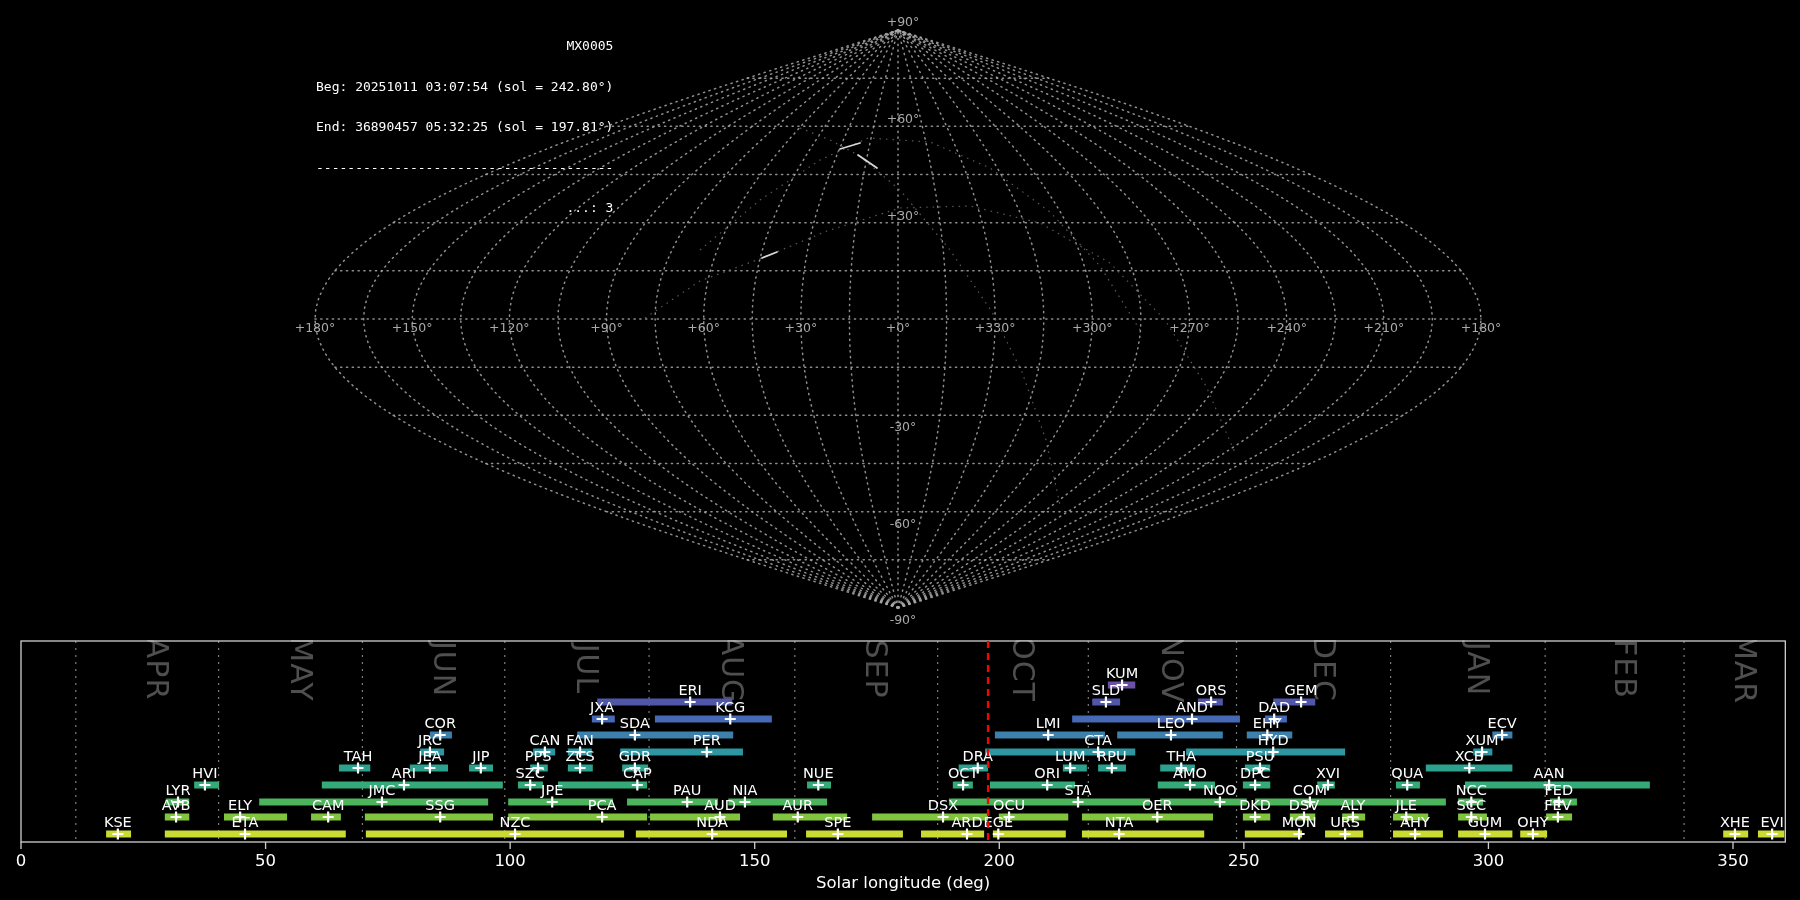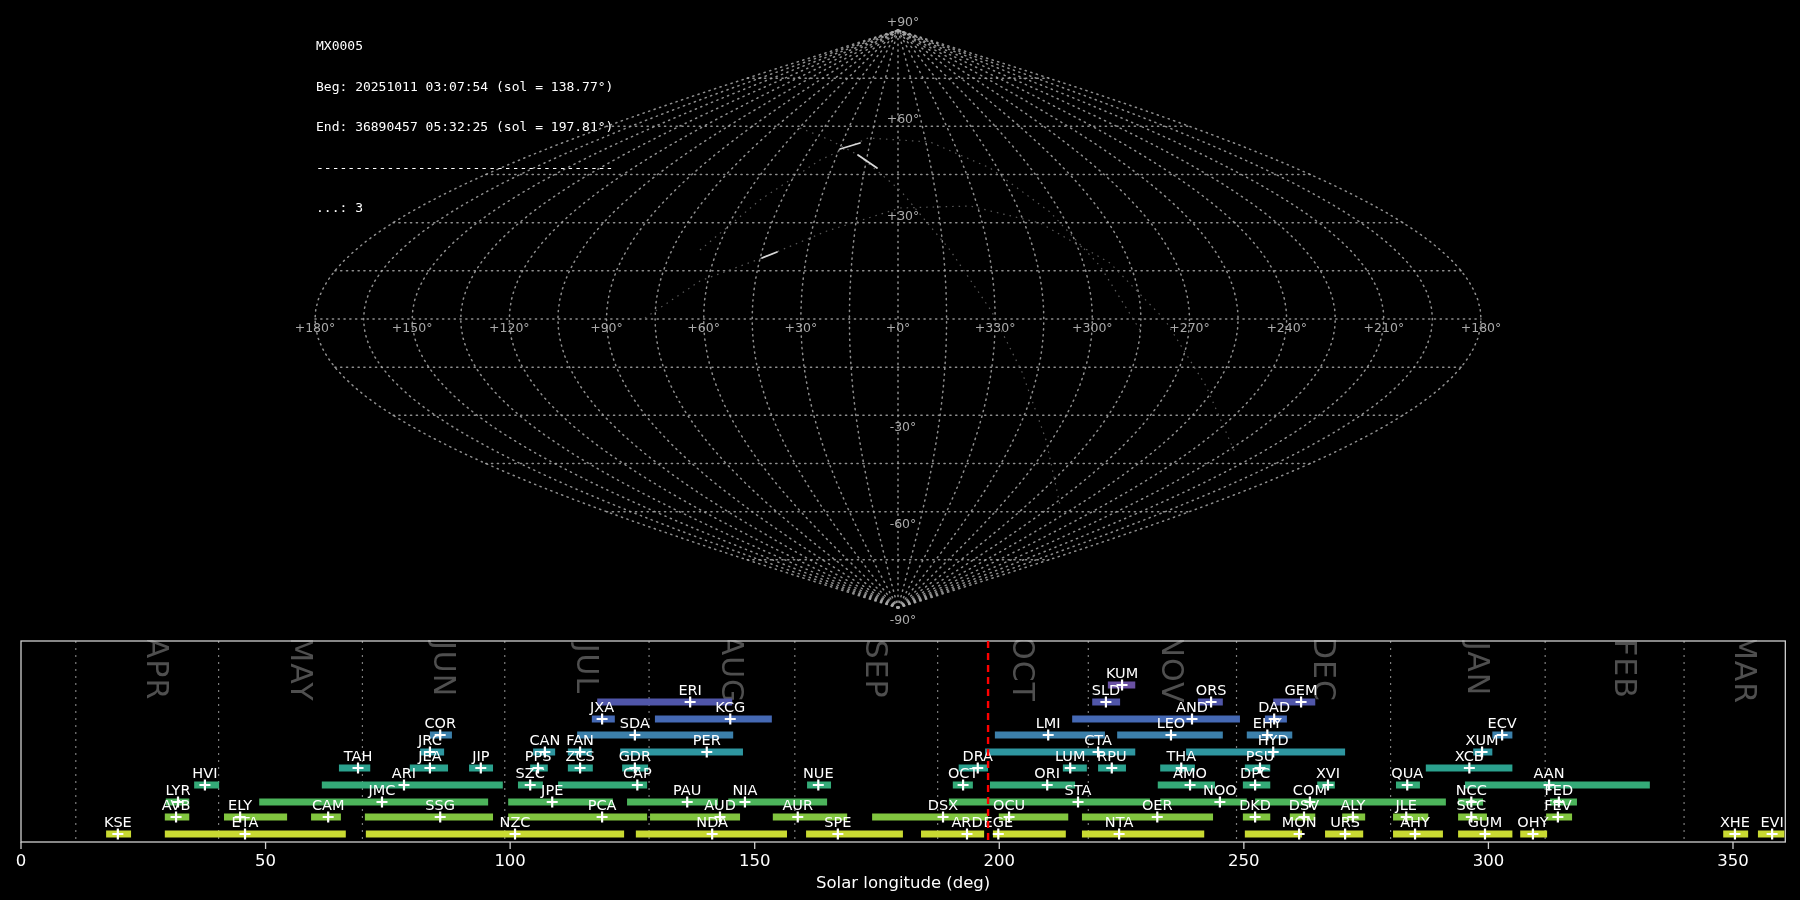--- a/index.html
+++ b/index.html
@@ -1,30 +1,30 @@
 <!DOCTYPE html>
 <html><head>
 <meta charset="utf-8">
 <style>
   html,body{margin:0;padding:0;background:#000;}
   #stage{position:relative;width:1800px;height:900px;background:#000;overflow:hidden;
          font-family:"DejaVu Sans","Liberation Sans",sans-serif;}
   #hdr{position:absolute;left:316px;top:12px;color:#fff;
        font-family:"DejaVu Sans Mono","Liberation Mono",monospace;
-       font-size:13px;line-height:13.5px;white-space:pre;}
+       font-size:13px;line-height:13.5px;white-space:pre;text-align:right;}
   svg{position:absolute;left:0;top:0;}
   text{font-family:"DejaVu Sans","Liberation Sans",sans-serif;}
 </style>
 </head>
 <body>
 
 <div id="stage">
   <div id="hdr">
     <div>MX0005</div>
-    <div>Beg: 20251011 03:07:54 (sol = 138.77°)</div>
+    <div>Beg: 20251011 03:07:54 (sol = 242.80°)</div>
     <div>End: 36890457 05:32:25 (sol = 197.81°)</div>
     <div>--------------------------------------</div>
     <div>...: 3</div>
   </div>
   <svg id="sky" width="1800" height="640" viewBox="0 0 1800 640">
       <line x1="747.1033203243284" y1="559.825" x2="1048.8966796756717" y2="559.825" fill="none" stroke="#a8a8a8" stroke-width="1.5" stroke-dasharray="1.2 4.6" stroke-linecap="round" opacity="0.85"></line>
       <line x1="606.49" y1="511.65999999999997" x2="1189.51" y2="511.65999999999997" fill="none" stroke="#a8a8a8" stroke-width="1.5" stroke-dasharray="1.2 4.6" stroke-linecap="round" opacity="0.85"></line>
       <line x1="485.74260443261903" y1="463.495" x2="1310.257395567381" y2="463.495" fill="none" stroke="#a8a8a8" stroke-width="1.5" stroke-dasharray="1.2 4.6" stroke-linecap="round" opacity="0.85"></line>
       <line x1="393.08986908559655" y1="415.33" x2="1402.9101309144035" y2="415.33" fill="none" stroke="#a8a8a8" stroke-width="1.5" stroke-dasharray="1.2 4.6" stroke-linecap="round" opacity="0.85"></line>
       <line x1="334.8459247569474" y1="367.165" x2="1461.1540752430526" y2="367.165" fill="none" stroke="#a8a8a8" stroke-width="1.5" stroke-dasharray="1.2 4.6" stroke-linecap="round" opacity="0.85"></line>

